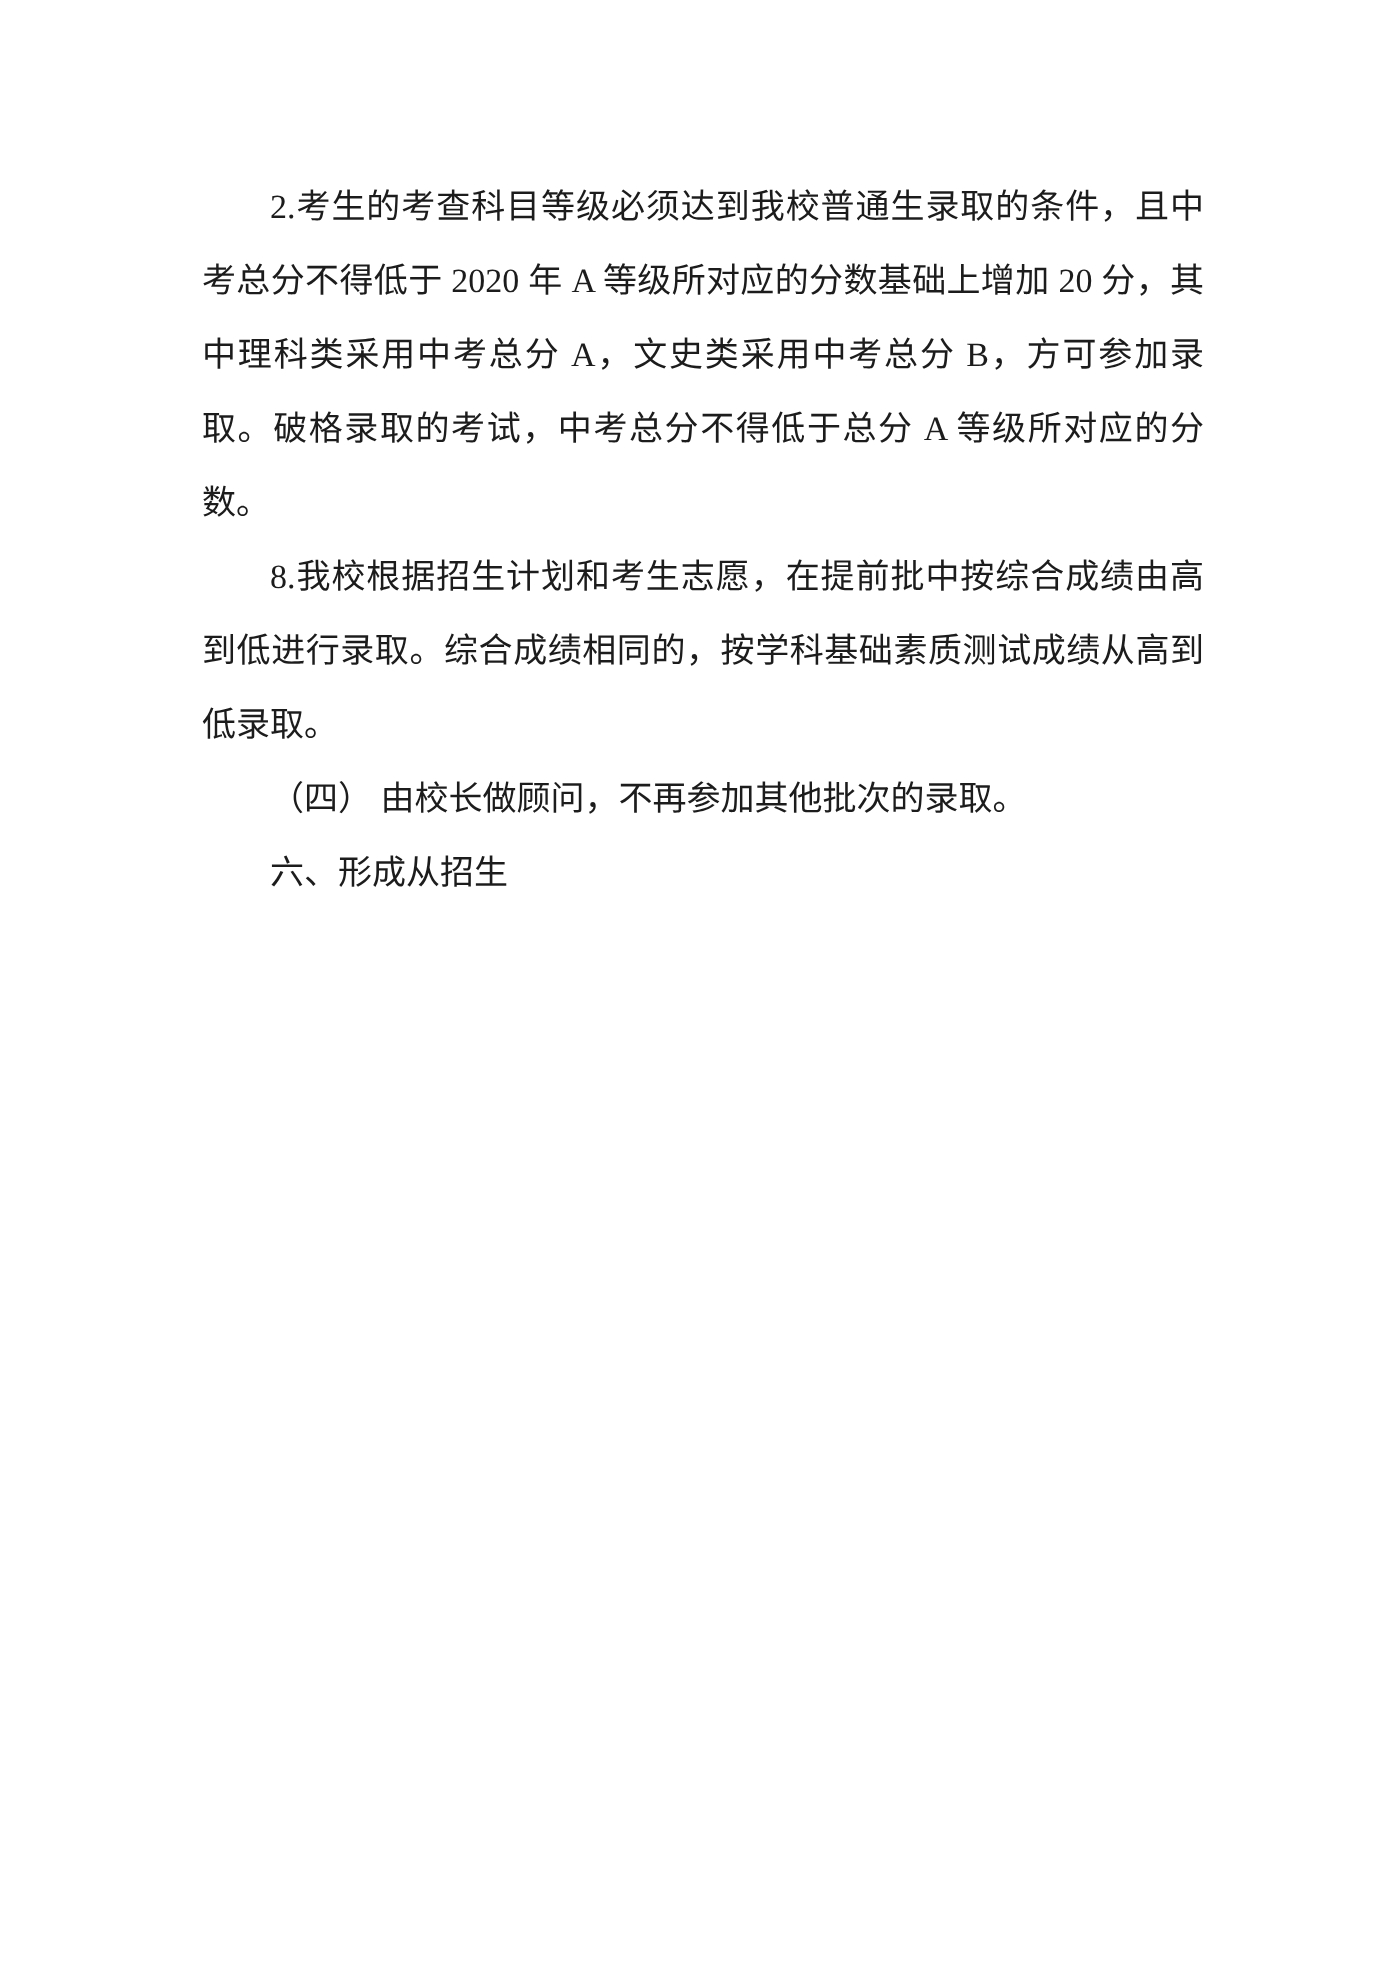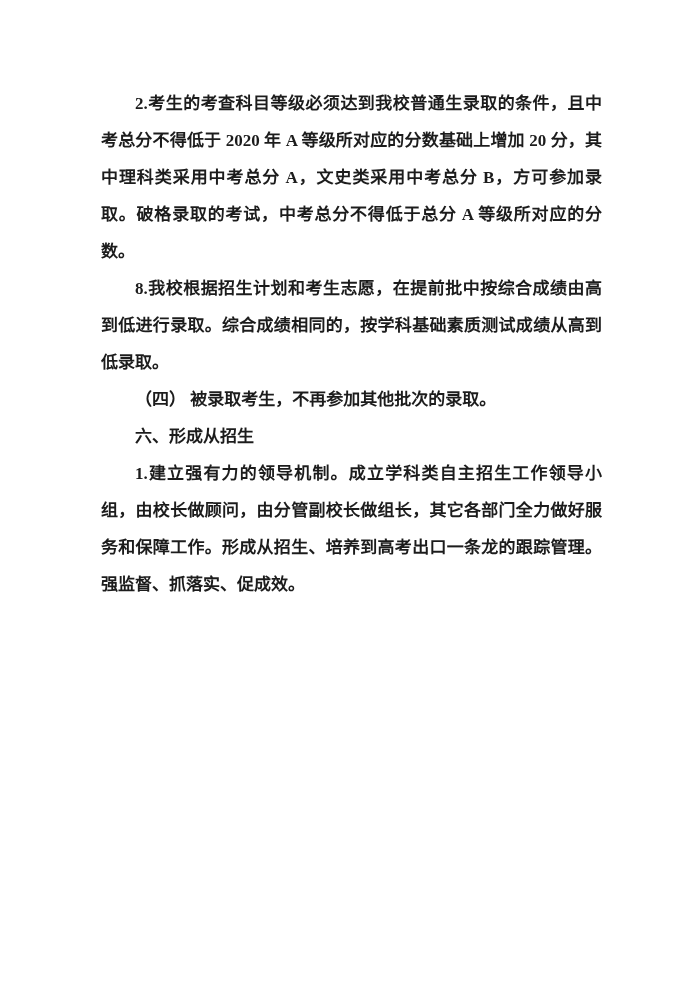--- a/index.html
+++ b/index.html
@@ -14,36 +14,34 @@
     background: #ffffff;
     box-sizing: border-box;
     padding: 85px 98px 0 101px;
     overflow: hidden;
   }
   .doc-body {
     font-family: "Liberation Serif", "DejaVu Serif", serif;
     font-size: 17px;
     line-height: 37px;
     color: #1c1c1c;
-    font-weight: bold;
     -webkit-font-smoothing: antialiased;
   }
   .doc-body p {
     margin: 0;
     padding: 0;
     text-align: justify;
     text-justify: inter-character;
     text-indent: 2em;
     word-break: break-all;
   }
 </style>
 </head>
 <body>
 
 <div class="page">
   <div class="doc-body">
     <p>2.考生的考查科目等级必须达到我校普通生录取的条件，且中考总分不得低于 2020 年 A 等级所对应的分数基础上增加 20 分，其中理科类采用中考总分 A，文史类采用中考总分 B，方可参加录取。破格录取的考试，中考总分不得低于总分 A 等级所对应的分数。</p>
     <p>8.我校根据招生计划和考生志愿，在提前批中按综合成绩由高到低进行录取。综合成绩相同的，按学科基础素质测试成绩从高到低录取。</p>
-    <p>（四） 被录取考生，不再参加其他批次的录取。</p>
+    <p>（四） 由校长做顾问，不再参加其他批次的录取。</p>
     <p>六、形成从招生</p>
-    <p>1.建立强有力的领导机制。成立学科类自主招生工作领导小组，由校长做顾问，由分管副校长做组长，其它各部门全力做好服务和保障工作。形成从招生、培养到高考出口一条龙的跟踪管理。强监督、抓落实、促成效。</p>
   </div>
 </div>
 
 </body></html>

